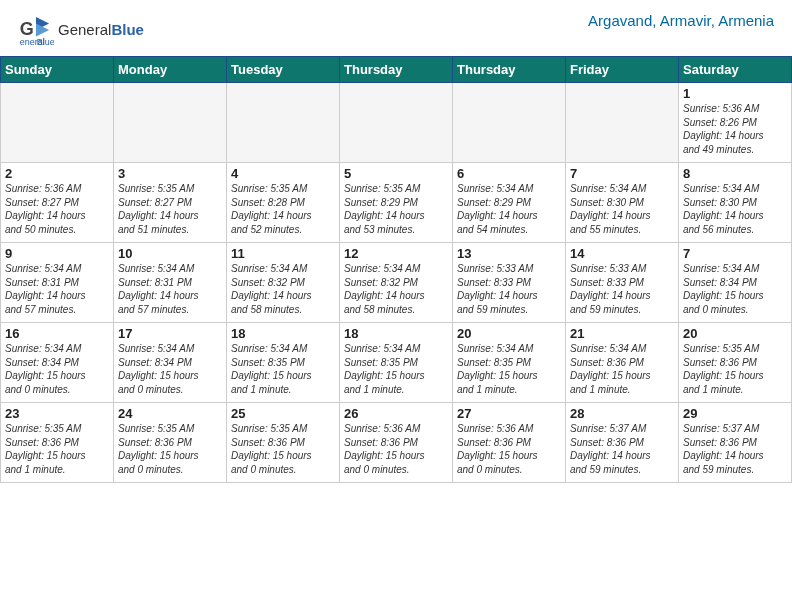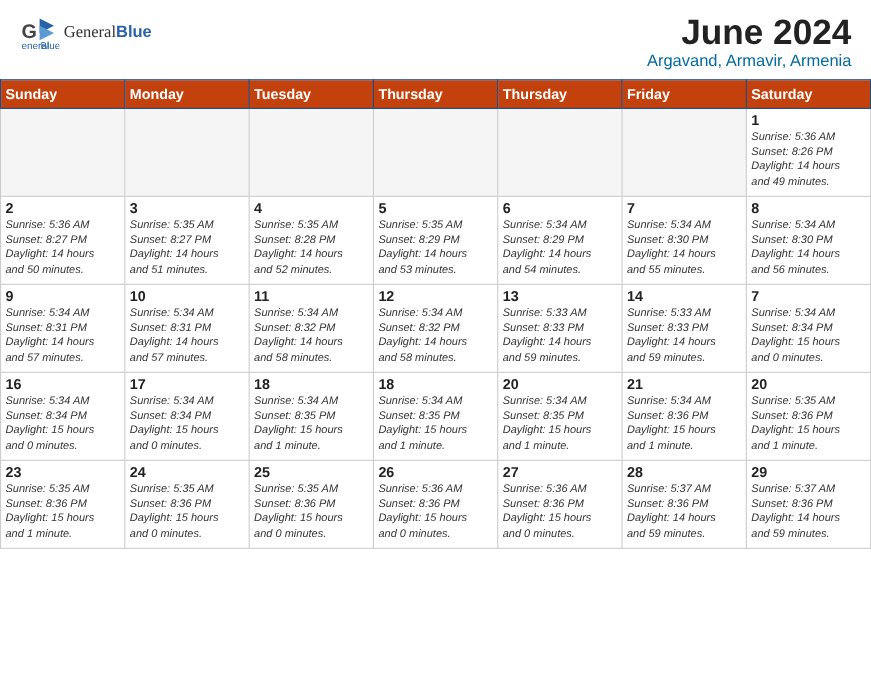--- a/index.html
+++ b/index.html
@@ -36,21 +36,21 @@
     .subtitle {
       font-size: 15px;
       color: #0369a1;
     }
     .calendar {
       width: 100%;
       border-collapse: collapse;
       table-layout: fixed;
     }
     .calendar thead th {
-      background: #c2410c;
+      background: #0f766e;
       color: #fff;
       font-size: 13px;
       font-weight: bold;
       padding: 5px 4px;
       text-align: left;
       border: 1px solid #1a4a8a;
     }
     .calendar tbody td {
       border: 1px solid #ccc;
       vertical-align: top;
@@ -88,26 +88,25 @@
 
       <text x="2" y="28" font-size="22" font-weight="bold" font-family="Arial" fill="#444">G</text>
 
       <polygon points="22,6 38,14 22,22" fill="#2962a8"></polygon>
       <polygon points="22,14 38,22 22,30" fill="#5b9bd5"></polygon>
       <text x="2" y="40" font-size="11" font-family="Arial" fill="#2962a8">eneral</text>
       <text x="23" y="40" font-size="11" font-family="Arial" fill="#2962a8">Blue</text>
     </svg>
     <div style="display:flex;flex-direction:column;justify-content:center;">
       <div style="font-size:15px;color:#333;line-height:1.2;">
-        <span style="font-weight:normal;font-family:Liberation Serif, serif;">General</span><span style="color:#2962a8;font-weight:bold;">Blue</span>
+        <span style="font-weight:normal;">General</span><span style="color:#2962a8;font-weight:bold;">Blue</span>
       </div>
     </div>
   </div>
   <div class="title-block">
-    <div class="month-title">June 2024</div>
     <div class="subtitle">Argavand, Armavir, Armenia</div>
   </div>
 </div>
 
 <table class="calendar">
   <thead>
     <tr>
     <th>Sunday</th>
         <th>Monday</th>
         <th>Tuesday</th>

